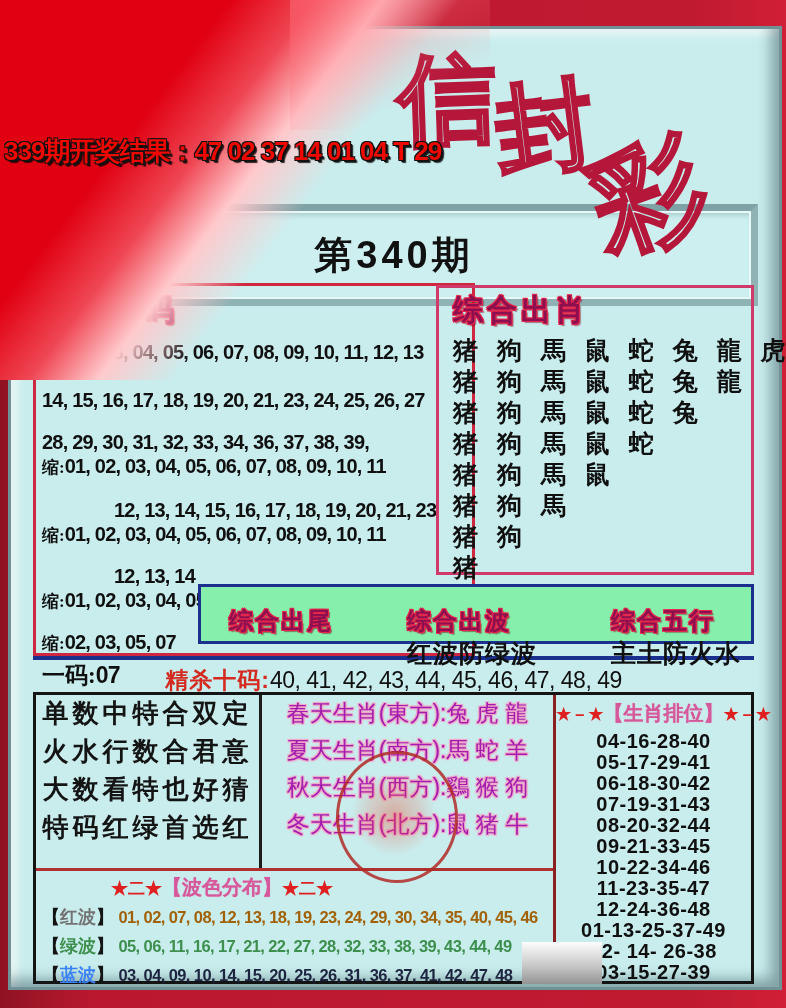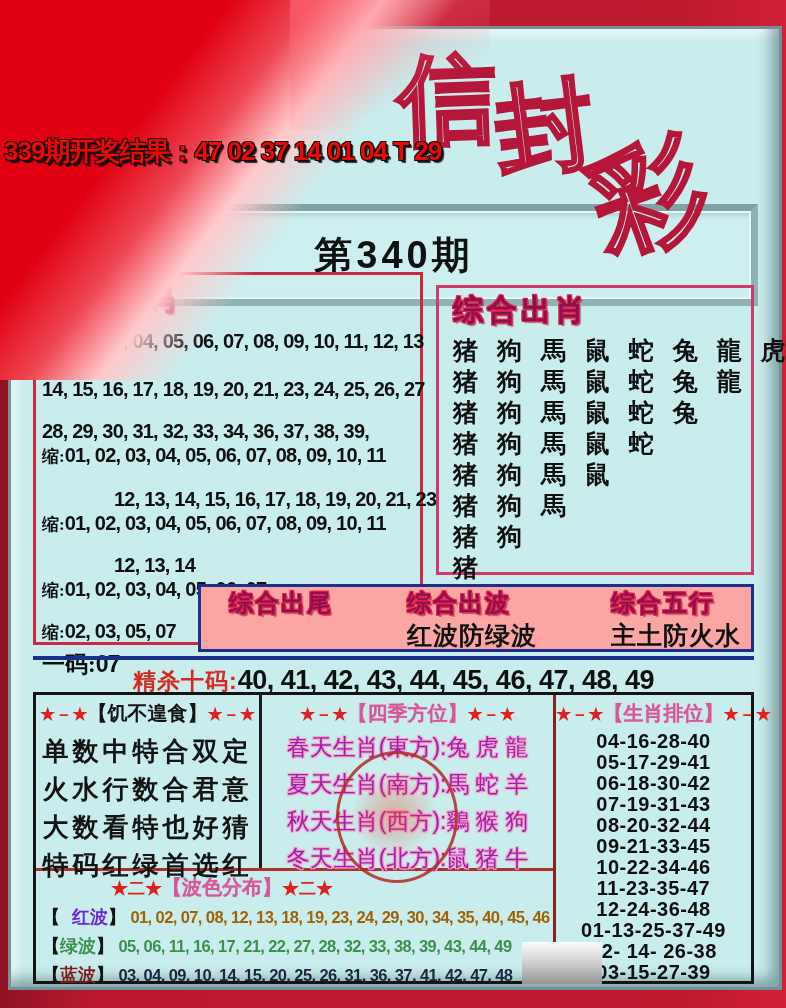--- a/index.html
+++ b/index.html
@@ -42,48 +42,48 @@
     border:7px solid #8fb2b5;border-top-color:#7fa2a6;border-left-color:#7fa2a6;
     box-shadow:inset 0 0 0 2px #e6f8f8, inset 3px 3px 6px rgba(90,120,125,.4);
     display:flex;align-items:center;justify-content:center;
   }
   .issue-banner span{font-size:38px;font-weight:bold;color:#111;letter-spacing:4px;}
   .box-title{
     text-align:left;font-size:30px;font-weight:bold;color:#8c1050;letter-spacing:4px;
     text-shadow:1px 1px 0 #e8244a,-1px -1px 0 #e8244a,1px -1px 0 #e8244a,-1px 1px 0 #e8244a,2px 2px 1px rgba(120,0,20,.5);
   }
   .chuma-box{
-    position:absolute;left:33px;top:272px;width:390px;height:373px;z-index:2;
+    position:absolute;left:33px;top:283px;width:442px;height:373px;z-index:2;
     border:3px solid #cf2740;box-sizing:border-box;padding:4px 6px;
   }
   .num-row{font-size:20px;font-weight:bold;color:#101010;letter-spacing:-0.8px;white-space:nowrap;line-height:23px;}
   .num-row .pfx{font-family:"Liberation Serif",serif;font-size:17px;letter-spacing:0;}
   .r1{margin-top:10px;} .r2{margin-top:24px;} .r3{margin-top:18px;}
   .r5{margin-top:20px;padding-left:72px;} .r7{margin-top:18px;padding-left:72px;}
   .r9{margin-top:18px;}
   .r10{margin-top:9px;font-size:23px;}
   .r10 .pfx{font-size:23px;font-weight:bold;}
   .chuxiao-box{
     position:absolute;left:436px;top:285px;width:318px;height:290px;z-index:2;
     border:3px solid #d03a6a;box-sizing:border-box;padding:2px 0 0 14px;
   }
   .zodiac-row{font-size:25px;font-weight:bold;color:#101010;word-spacing:12px;line-height:31px;white-space:nowrap;}
   .chuxiao-box .box-title{margin-bottom:4px;}
   .summary-box{
-    position:absolute;left:198px;top:584px;width:556px;height:68px;z-index:3;
-    border:3px solid #1b2f8e;box-sizing:border-box;background:#fca5a5;
-    display:flex;justify-content:space-between;padding:0 10px 0 28px;
+    position:absolute;left:198px;top:584px;width:556px;height:60px;z-index:3;
+    border:3px solid #1b2f8e;box-sizing:border-box;background:#86efac;
+    display:flex;justify-content:space-between;padding:18px 10px 0 28px;
   }
   .summary-col{text-align:center;}
   .summary-col .box-title{font-size:24px;letter-spacing:2px;}
   .summary-val{font-size:25px;font-weight:bold;color:#101010;letter-spacing:1px;}
   .navy-line{position:absolute;left:33px;top:656px;width:721px;height:4px;background:#1b2f8e;z-index:2;}
   .jingsha{position:absolute;left:33px;top:665px;width:721px;z-index:2;text-align:center;white-space:nowrap;}
   .jingsha .lbl{font-size:23px;font-weight:bold;color:#d42a20;letter-spacing:1px;}
-  .jingsha .nums{font-size:27px;font-weight:bold;color:#101010;letter-spacing:-0.5px;text-align:right;}
+  .jingsha .nums{font-size:23px;font-weight:normal;color:#101010;letter-spacing:-0.5px;text-align:right;}
   .bottom-box{
     position:absolute;left:33px;top:692px;width:721px;height:292px;z-index:2;
     border:3px solid #141414;box-sizing:border-box;
   }
   .vdiv1{position:absolute;left:223px;top:0;width:3px;height:176px;background:#1c1c1c;}
   .hdiv{position:absolute;left:0;top:173px;width:520px;height:3px;background:#b03030;}
   .vdiv2{position:absolute;left:517px;top:0;width:3px;height:100%;background:#8b2020;}
   .cell{position:absolute;}
   .cell-header{text-align:center;white-space:nowrap;margin-top:5px;}
   .cell-header .star{color:#e02020;font-size:17px;font-weight:bold;}
@@ -103,23 +103,23 @@
   }
   .seasons-cell .cell-header{margin-bottom:2px;}
   .rank-cell{left:520px;top:0;width:195px;}
   .rank-row{font-size:20px;font-weight:bold;color:#101010;text-align:center;line-height:21px;white-space:nowrap;letter-spacing:0.5px;}
   .rank-cell .cell-header{margin-bottom:4px;}
   .wave-cell{left:0;top:176px;width:517px;}
   .wave-cell .cell-header{text-align:left;padding-left:75px;margin-top:3px;margin-bottom:2px;}
   .wave-row{white-space:nowrap;line-height:29px;padding-left:6px;}
   .wave-row .wlabel{font-size:18px;font-weight:bold;}
   .wave-row .wnums{font-size:16.5px;font-weight:bold;letter-spacing:-0.6px;}
-  .wave-red .wlabel{color:#6d28d9;margin-left:12px;} .wave-red .wnums{color:#a16207;}
+  .wave-red .wlabel{color:#737373;} .wave-red .wnums{color:#a16207;}
   .wave-green .wlabel{color:#3d8f4e;} .wave-green .wnums{color:#3d8f4e;}
-  .wave-blue .wlabel{color:#7f1d1d;} .wave-blue .wnums{color:#1c2440;}
+  .wave-blue .wlabel{color:#3b82f6;} .wave-blue .wnums{color:#1c2440;}
   .wave-row .bracket{color:#141414;font-size:18px;font-weight:bold;}
   .stamp{
     position:absolute;left:300px;top:56px;width:116px;height:126px;border-radius:50%;
     border:3px solid rgba(178,42,38,.85);z-index:3;
   }
   .stamp::before{
     content:"";position:absolute;left:12px;top:18px;width:86px;height:84px;border-radius:50%;
     background:radial-gradient(closest-side,rgba(235,80,55,.40),rgba(235,80,55,.18) 60%,rgba(235,80,55,0));
   }
   .smudge{
@@ -192,33 +192,27 @@
 <div class="jingsha">
   <span class="lbl">精杀十码:</span><span class="nums">40, 41, 42, 43, 44, 45, 46, 47, 48, 49</span>
 </div>
 
 <div class="bottom-box">
   <div class="vdiv1"></div>
   <div class="hdiv"></div>
   <div class="vdiv2"></div>
 
   <div class="cell poem-cell">
-    <div class="cell-header">
-      <span class="star">★－★</span><span class="htitle black">【饥不遑食】</span><span class="star">★－★</span>
-    </div>
     <div class="poem-line">单数中特合双定</div>
     <div class="poem-line">火水行数合君意</div>
     <div class="poem-line">大数看特也好猜</div>
     <div class="poem-line">特码红绿首选红</div>
   </div>
 
   <div class="cell seasons-cell">
-    <div class="cell-header">
-      <span class="star">★－★</span><span class="htitle pink">【四季方位】</span><span class="star">★－★</span>
-    </div>
     <div class="season-row">春天生肖(東方):兔 虎 龍</div>
     <div class="season-row">夏天生肖(南方):馬 蛇 羊</div>
     <div class="season-row">秋天生肖(西方):鷄 猴 狗</div>
     <div class="season-row">冬天生肖(北方):鼠 猪 牛</div>
   </div>
 
   <div class="cell rank-cell">
     <div class="cell-header">
       <span class="star">★－★</span><span class="htitle pink">【生肖排位】</span><span class="star">★－★</span>
     </div>

